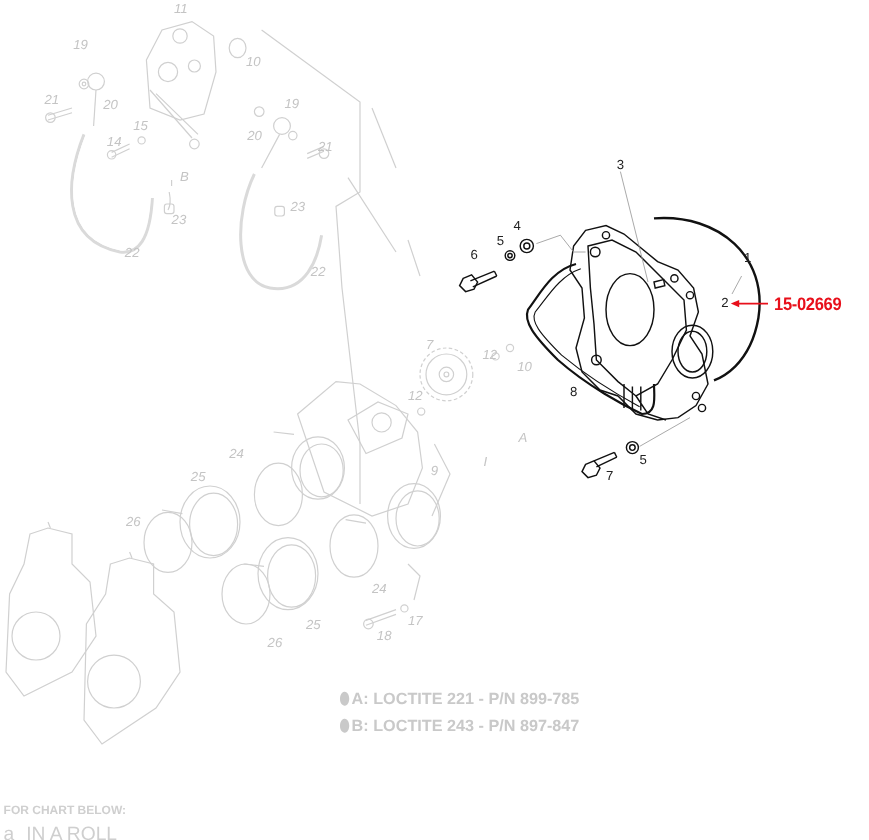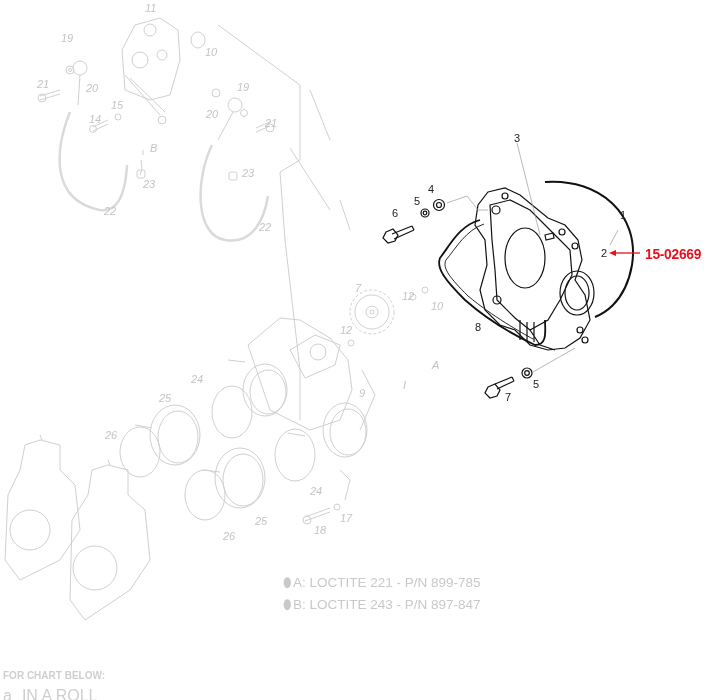--- a/index.html
+++ b/index.html
@@ -3,21 +3,21 @@
 <meta charset="utf-8">
 <style>
   html, body { margin:0; padding:0; background:#ffffff; }
   body { width:724px; height:700px; position:relative; overflow:hidden; font-family:"Liberation Sans", sans-serif; }
   .stage { position:absolute; left:0; top:0; width:724px; height:700px; }
   .lbl { position:absolute; font-size:11px; line-height:11px; }
   .faint { color:#c4c4c4;font-style:italic; }
   .dark { color:#222222; }
   .partno { position:absolute; left:645px; top:245px; font-family:"Liberation Sans", sans-serif; font-weight:bold; font-size:15px; color:#e8101b; letter-spacing:-0.3px; transform:scaleX(0.92); transform-origin:left top; }
   .legend { position:absolute; left:283px; top:572px; font-size:13.5px; color:#c9c9c9; line-height:21.5px; }
-  .legend .row { white-space:nowrap; }
+  .legend .row { white-space:nowrap;font-weight:bold; }
   .legend .drop { display:inline-block; width:10px; }
   .chart-note { position:absolute; left:3px; top:670px; font-size:10px; font-weight:bold; color:#cfcfcf; }
   .chart-item { position:absolute; left:3px; top:687px; font-size:16px; color:#cfcfcf; }
   .chart-item span { margin-right:10px; }
 </style>
 </head>
 <body>
 
 <div class="stage">
   <svg width="724" height="700" viewBox="0 0 724 700" style="position:absolute;left:0;top:0">

